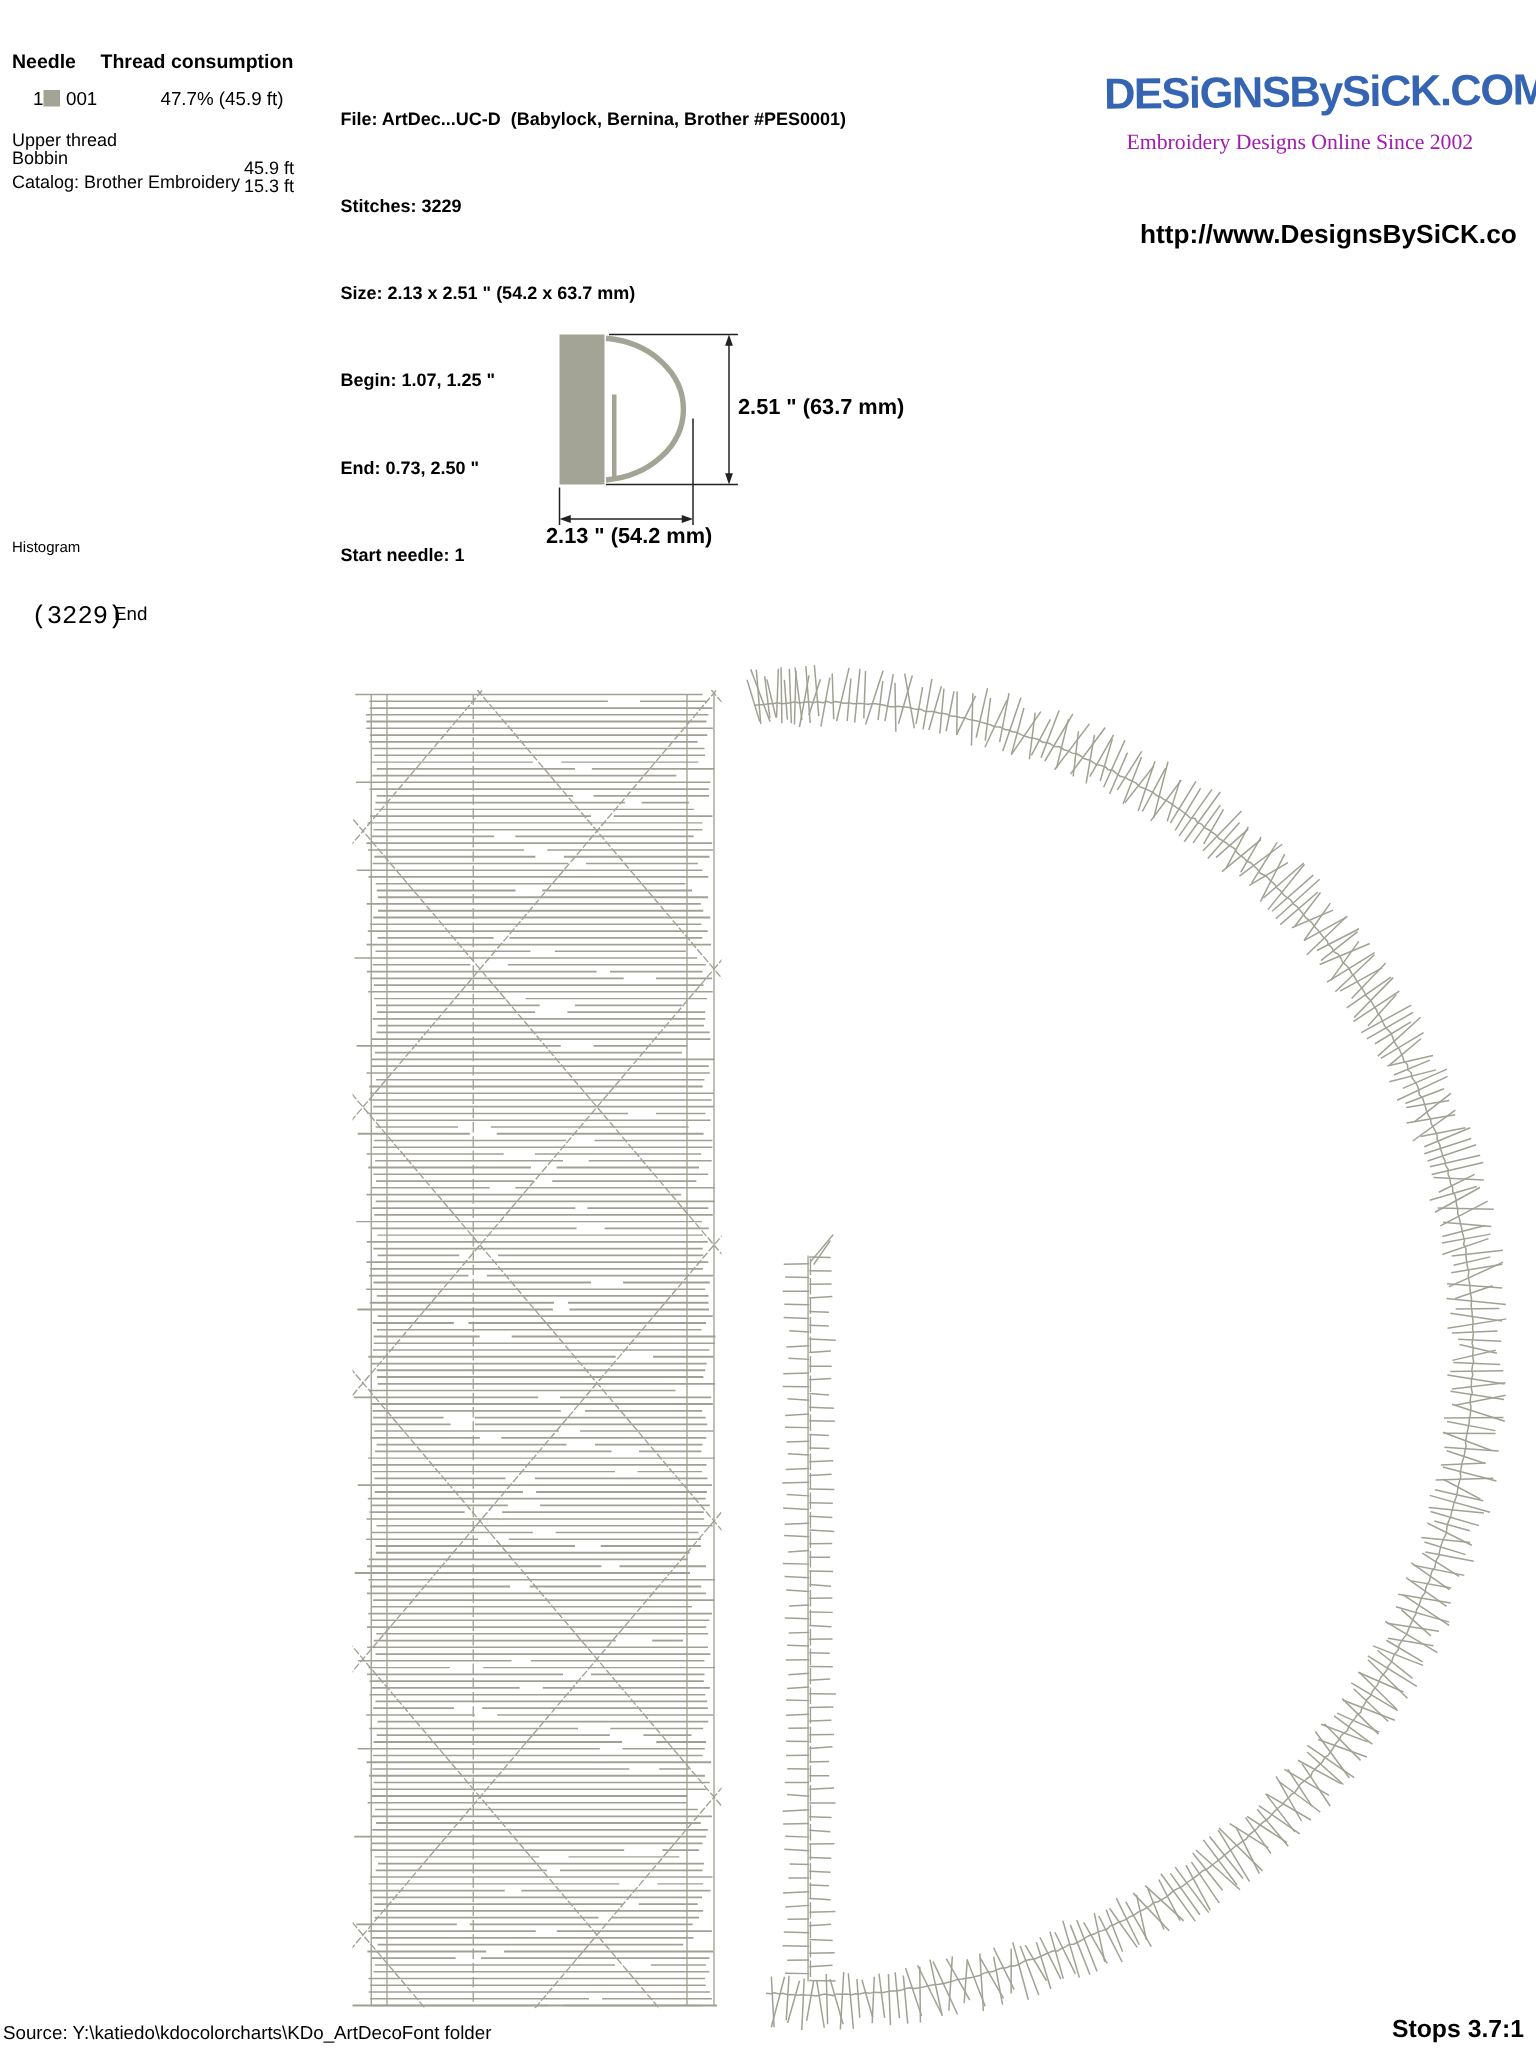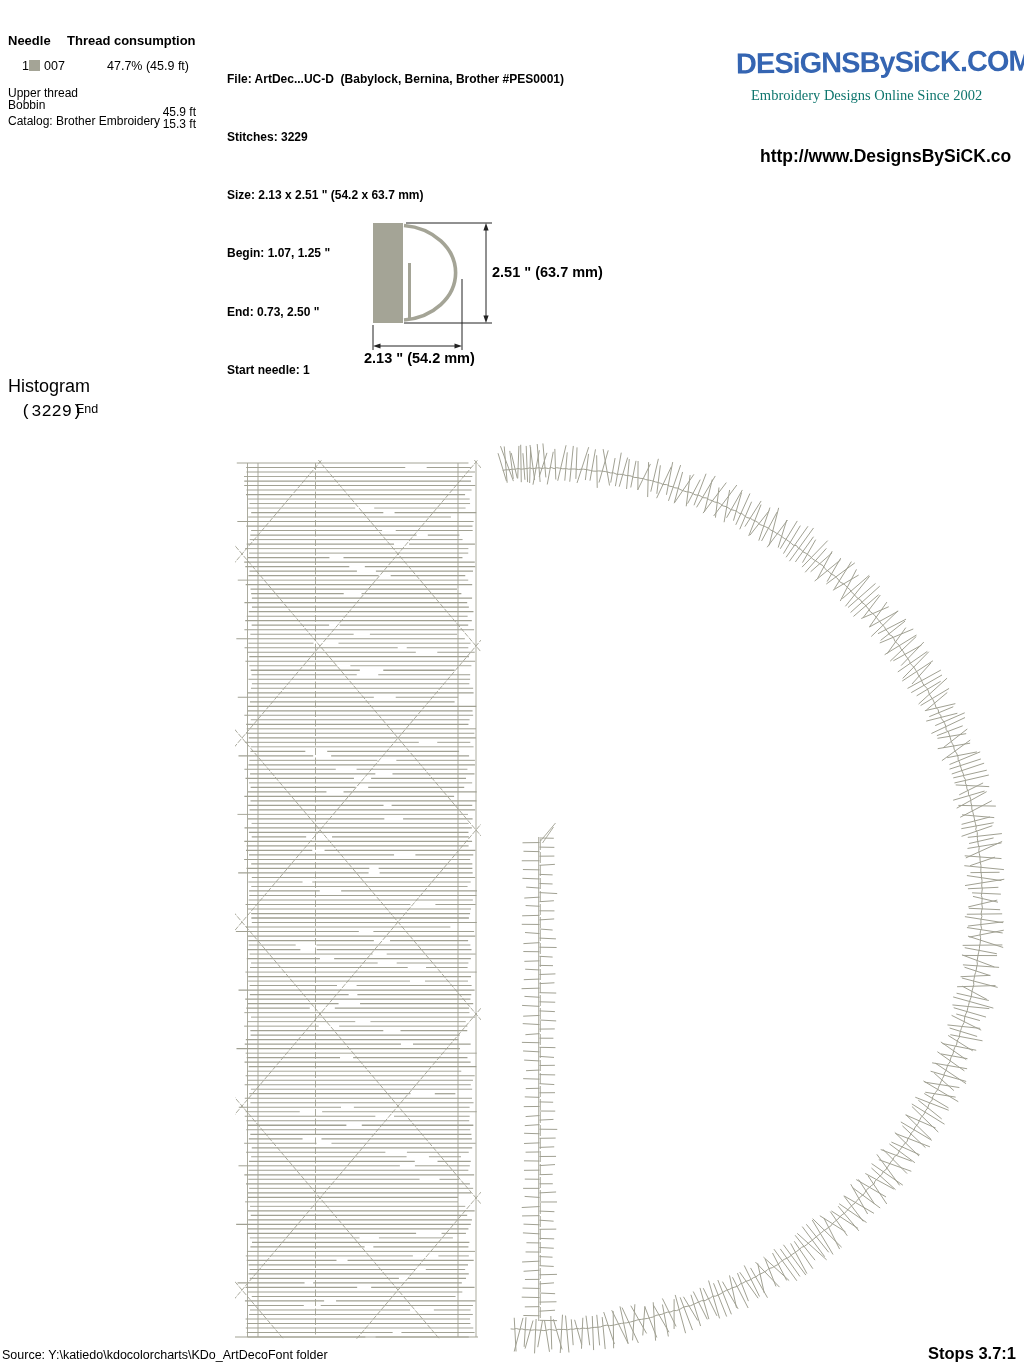--- a/index.html
+++ b/index.html
@@ -27,33 +27,33 @@
   .nt-val{left:99px;top:26px;}
   .nt-row-label{left:0;font-size:12px;}
   .nt-row-value{left:138px;width:50px;text-align:right;font-size:12px;margin-top:19px;}
   .nt-upper-l{top:53px;text-align:center;} .nt-upper-v{top:53px;}
   .nt-bobbin-l{top:65px;} .nt-bobbin-v{top:65px;}
   .nt-catalog{left:0;top:81px;font-size:12px;}
   
   .file-info{left:227px;top:31px;font-size:12px;font-weight:bold;line-height:19.4px;white-space:pre;}
   
   .brand-logo{left:736px;top:46px;width:288px;font-size:29px;font-weight:bold;color:var(--logo-blue);letter-spacing:-1px;white-space:nowrap;transform:rotate(-0.6deg);}
-  .brand-tagline{left:751px;top:87px;font-family:"Liberation Serif",serif;font-size:14.5px;color:#0f766e;white-space:nowrap;}
+  .brand-tagline{left:751px;top:87px;font-family:"Liberation Serif",serif;font-size:14.5px;color:#a21caf;white-space:nowrap;}
   .brand-url{left:760px;top:146px;font-size:17.5px;font-weight:bold;white-space:nowrap;}
   
   .thumb-svg{left:340px;top:215px;width:300px;height:160px;}
   .thumb-fill{fill:var(--fill);}
   .thumb-stroke{stroke:var(--fill);fill:none;}
   .dim-stroke{stroke:var(--dim);stroke-width:1;}
   .dim-fill{fill:var(--dim);}
   .dim-label{font-size:14.5px;font-weight:bold;white-space:nowrap;}
   .dim-h-label{left:492px;top:264px;}
   .dim-w-label{left:364px;top:350px;}
   
-  .hist-title{left:8px;top:376px;font-size:18px;}
+  .hist-title{left:8px;top:360px;font-size:10px;}
   .hist-count{left:21px;top:402px;font-family:"Liberation Mono",monospace;font-size:17px;}
   .hist-end{left:76px;top:402px;font-size:12.5px;}
   
   .design-svg{left:0;top:0;width:1024px;height:1370px;}
   
   .footer-source{left:2px;top:1348px;font-size:12.5px;}
   .footer-scale{left:928px;top:1344px;font-size:16.5px;font-weight:bold;}
 </style>
 </head>
 <body>
@@ -777,21 +777,21 @@
       <line x1="540.5" y1="841" x2="555.5" y2="823" stroke="#a1a193" stroke-width="0.9"></line>
       <line x1="542.5" y1="843" x2="553.5" y2="827" stroke="#a1a193" stroke-width="0.9"></line>
     </g>
   </svg>
 
 <div class="abs needle-table">
   <span class="abs nt-h nt-needle-h">Needle</span>
   <span class="abs nt-h nt-cons-h">Thread consumption</span>
   <span class="abs nt-num">1</span>
   <span class="abs nt-swatch"></span>
-  <span class="abs nt-code">007</span>
+  <span class="abs nt-code">001</span>
   <span class="abs nt-val">47.7% (45.9 ft)</span>
   <span class="abs nt-row-label nt-upper-l">Upper thread</span>
   <span class="abs nt-row-value nt-upper-v">45.9 ft</span>
   <span class="abs nt-row-label nt-bobbin-l">Bobbin</span>
   <span class="abs nt-row-value nt-bobbin-v">15.3 ft</span>
   <span class="abs nt-catalog">Catalog: Brother Embroidery</span>
 </div>
 
 <div class="abs file-info">
   <div>File: ArtDec...UC-D  (Babylock, Bernina, Brother #PES0001)</div>

